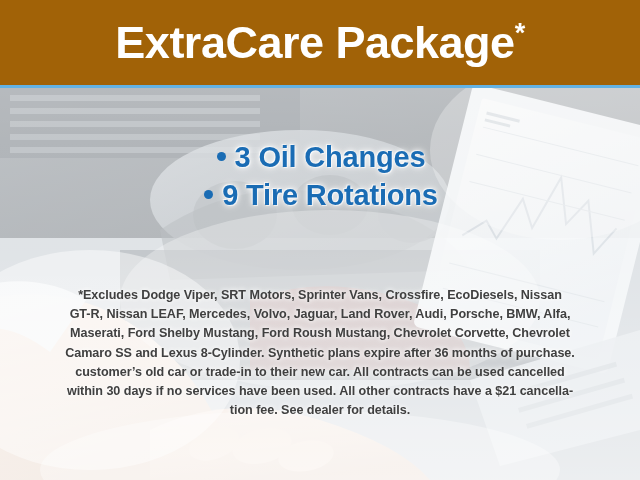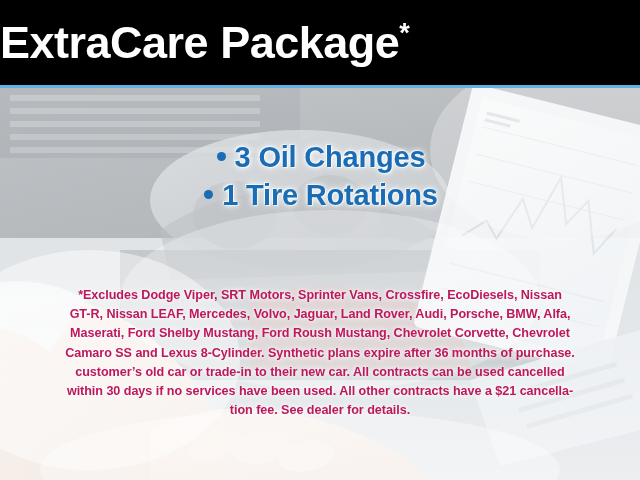--- a/index.html
+++ b/index.html
@@ -47,25 +47,25 @@
     pointer-events: none;
   }
 
   
   .banner {
     position: absolute;
     left: 0;
     top: 0;
     width: 640px;
     height: 87px;
-    background: #000000;
+    background: #a16207;
     box-sizing: border-box;
     display: flex;
     align-items: center;
-    justify-content: flex-start;
+    justify-content: center;
     z-index: 5;
   }
   .banner-underline {
     position: absolute;
     left: 0;
     top: 85px;
     width: 640px;
     height: 3px;
     background: #63b2e4;
     z-index: 6;
@@ -123,21 +123,21 @@
   
   .fineprint {
     position: absolute;
     left: 26px;
     top: 286px;
     width: 588px;
     z-index: 4;
     text-align: center;
   }
   .fine-line {
-    color: #be185d;
+    color: #404040;
     font-size: 12.6px;
     font-weight: bold;
     line-height: 19.2px;
     letter-spacing: -0.05px;
     white-space: nowrap;
     text-shadow:
        0 0 4px rgba(255,255,255,0.95),
        0 0 7px rgba(255,255,255,0.8);
   }
 </style>
@@ -239,21 +239,21 @@
     <div class="bg-wash"></div>
   </div>
 
   <div class="banner">
     <div class="banner-title"><span>ExtraCare Package</span><span class="star">*</span></div>
   </div>
   <div class="banner-underline"></div>
 
   <div class="bullets">
     <div class="bullet-row"><span class="dot"></span><span>3 Oil Changes</span></div>
-    <div class="bullet-row"><span class="dot"></span><span>1 Tire Rotations</span></div>
+    <div class="bullet-row"><span class="dot"></span><span>9 Tire Rotations</span></div>
   </div>
 
   <div class="fineprint">
     <div class="fine-line">*Excludes Dodge Viper, SRT Motors, Sprinter Vans, Crossfire, EcoDiesels, Nissan</div>
     <div class="fine-line">GT-R, Nissan LEAF, Mercedes, Volvo, Jaguar, Land Rover, Audi, Porsche, BMW, Alfa,</div>
     <div class="fine-line">Maserati, Ford Shelby Mustang, Ford Roush Mustang, Chevrolet Corvette, Chevrolet</div>
     <div class="fine-line">Camaro SS and Lexus 8-Cylinder. Synthetic plans expire after 36 months of purchase.</div>
     <div class="fine-line">customer’s old car or trade-in to their new car. All contracts can be used cancelled</div>
     <div class="fine-line">within 30 days if no services have been used. All other contracts have a $21 cancella-</div>
     <div class="fine-line">tion fee. See dealer for details.</div>

